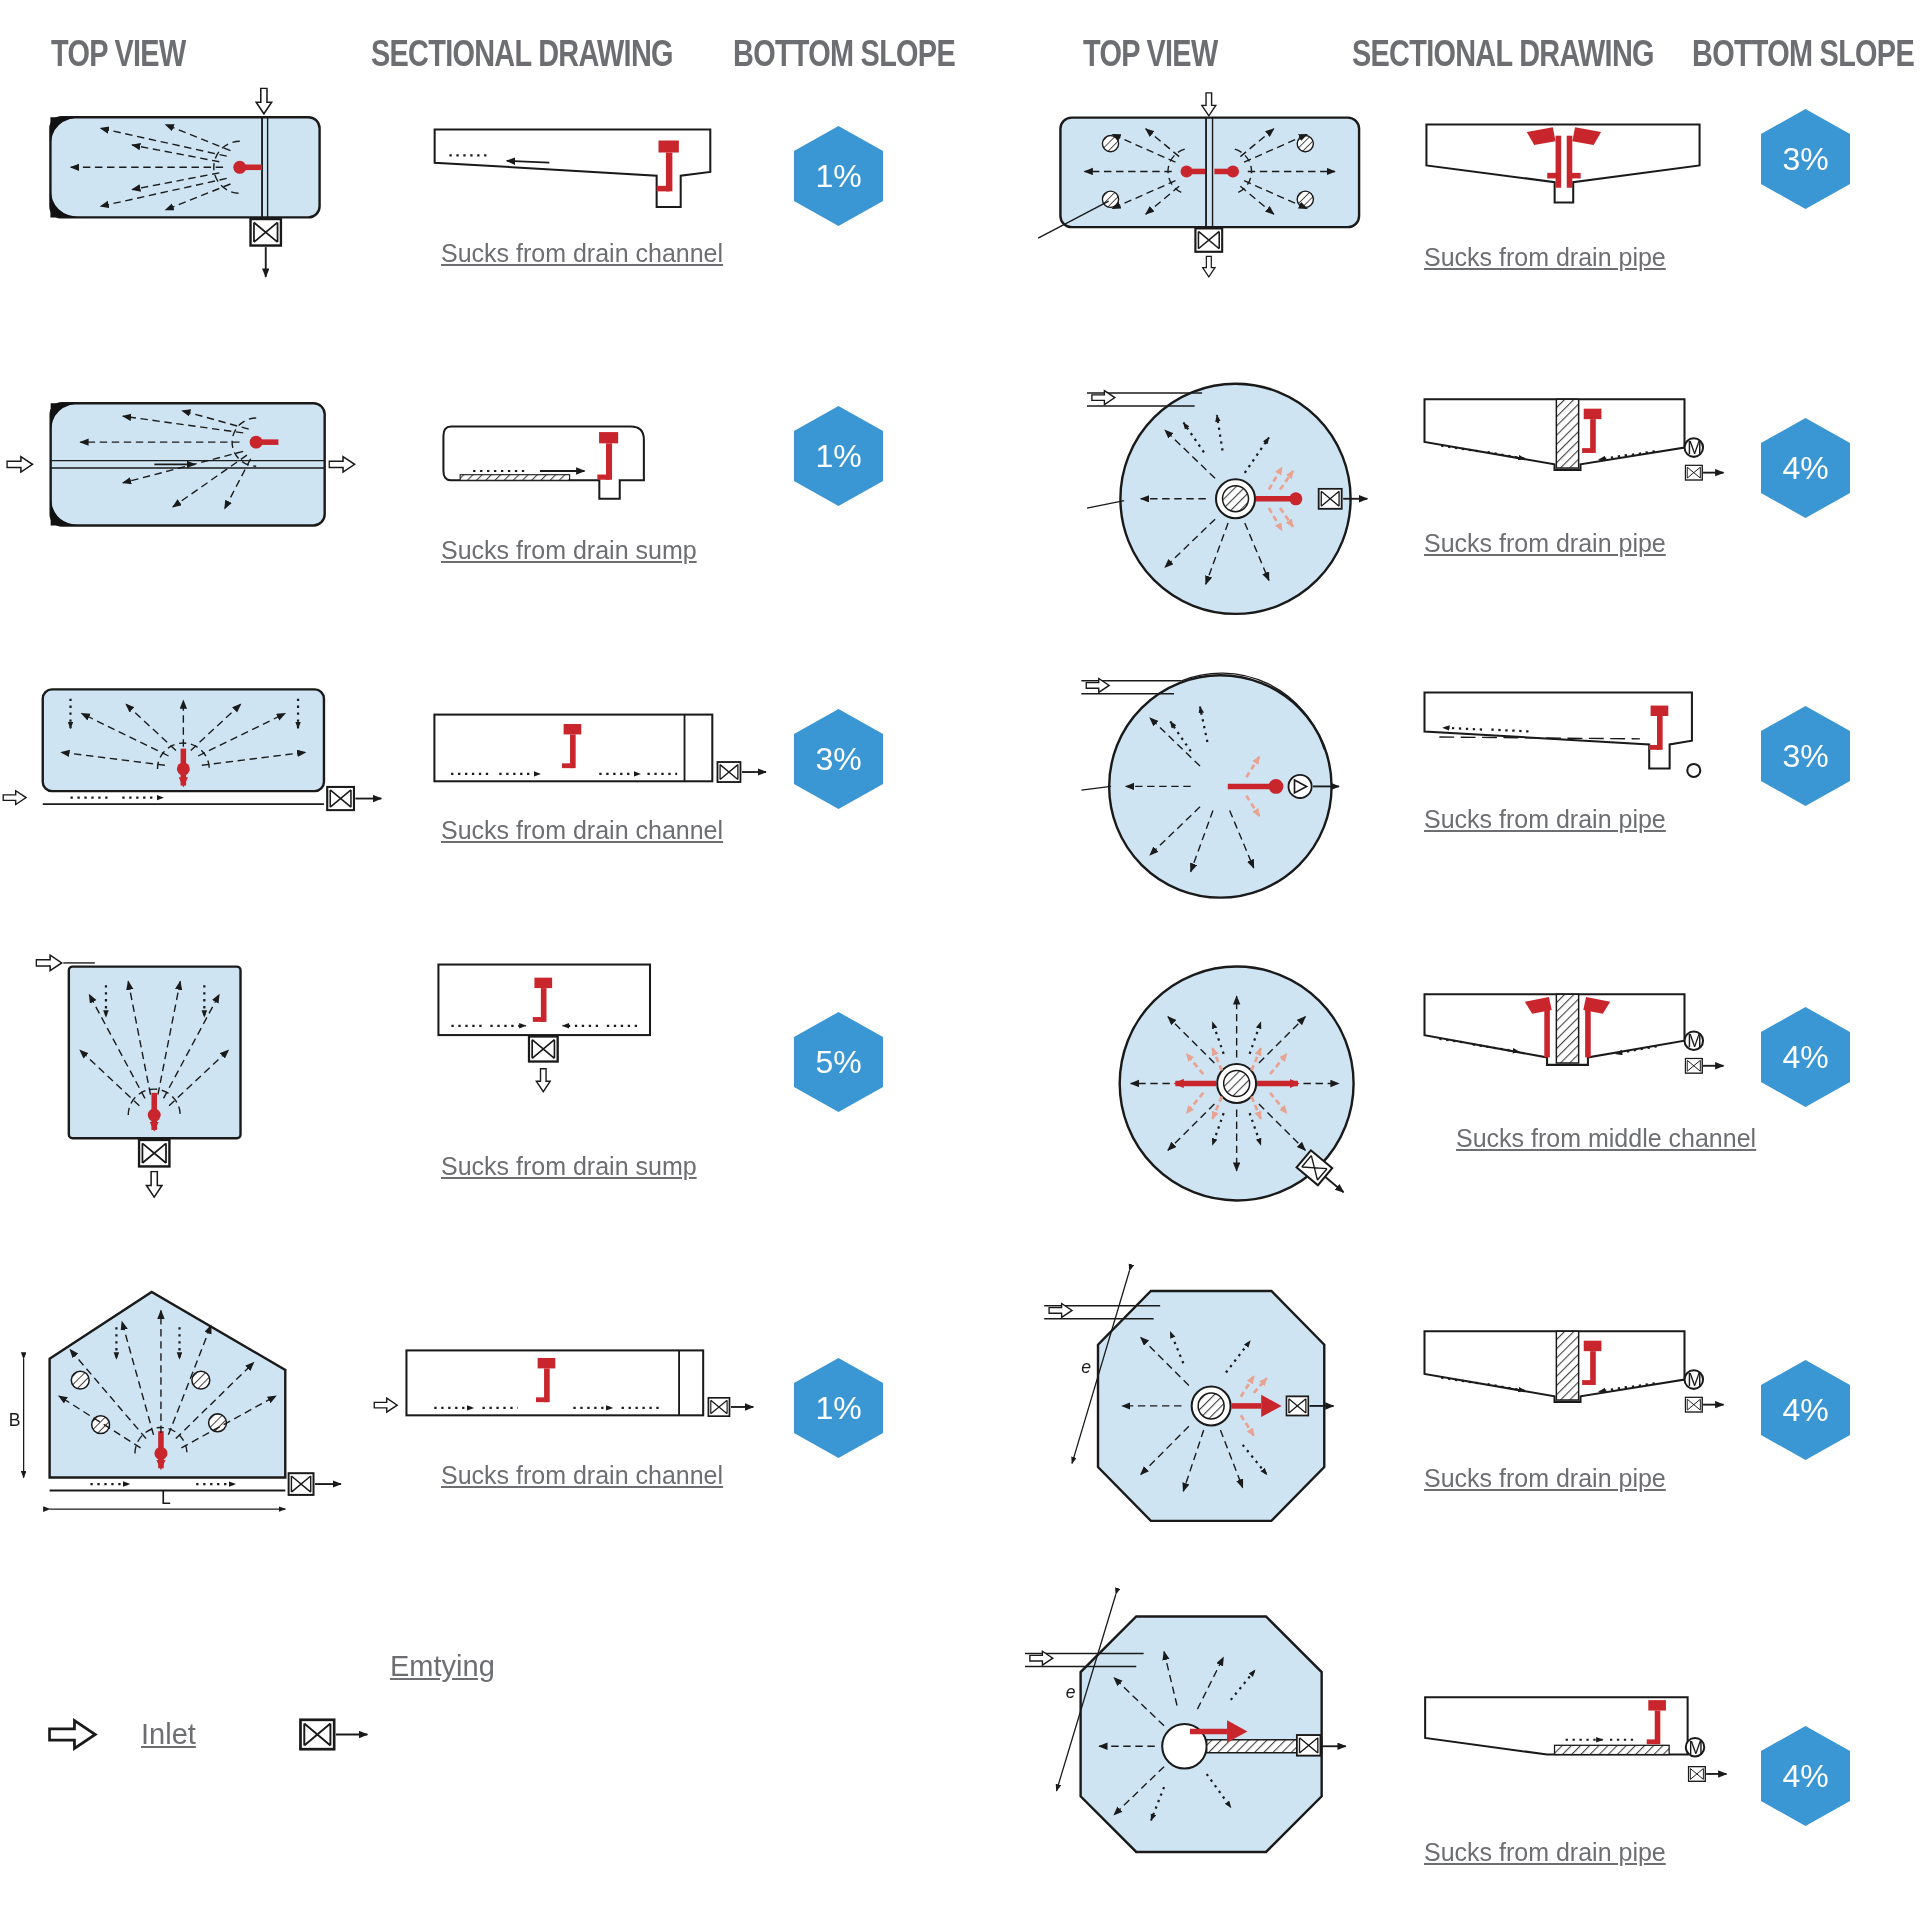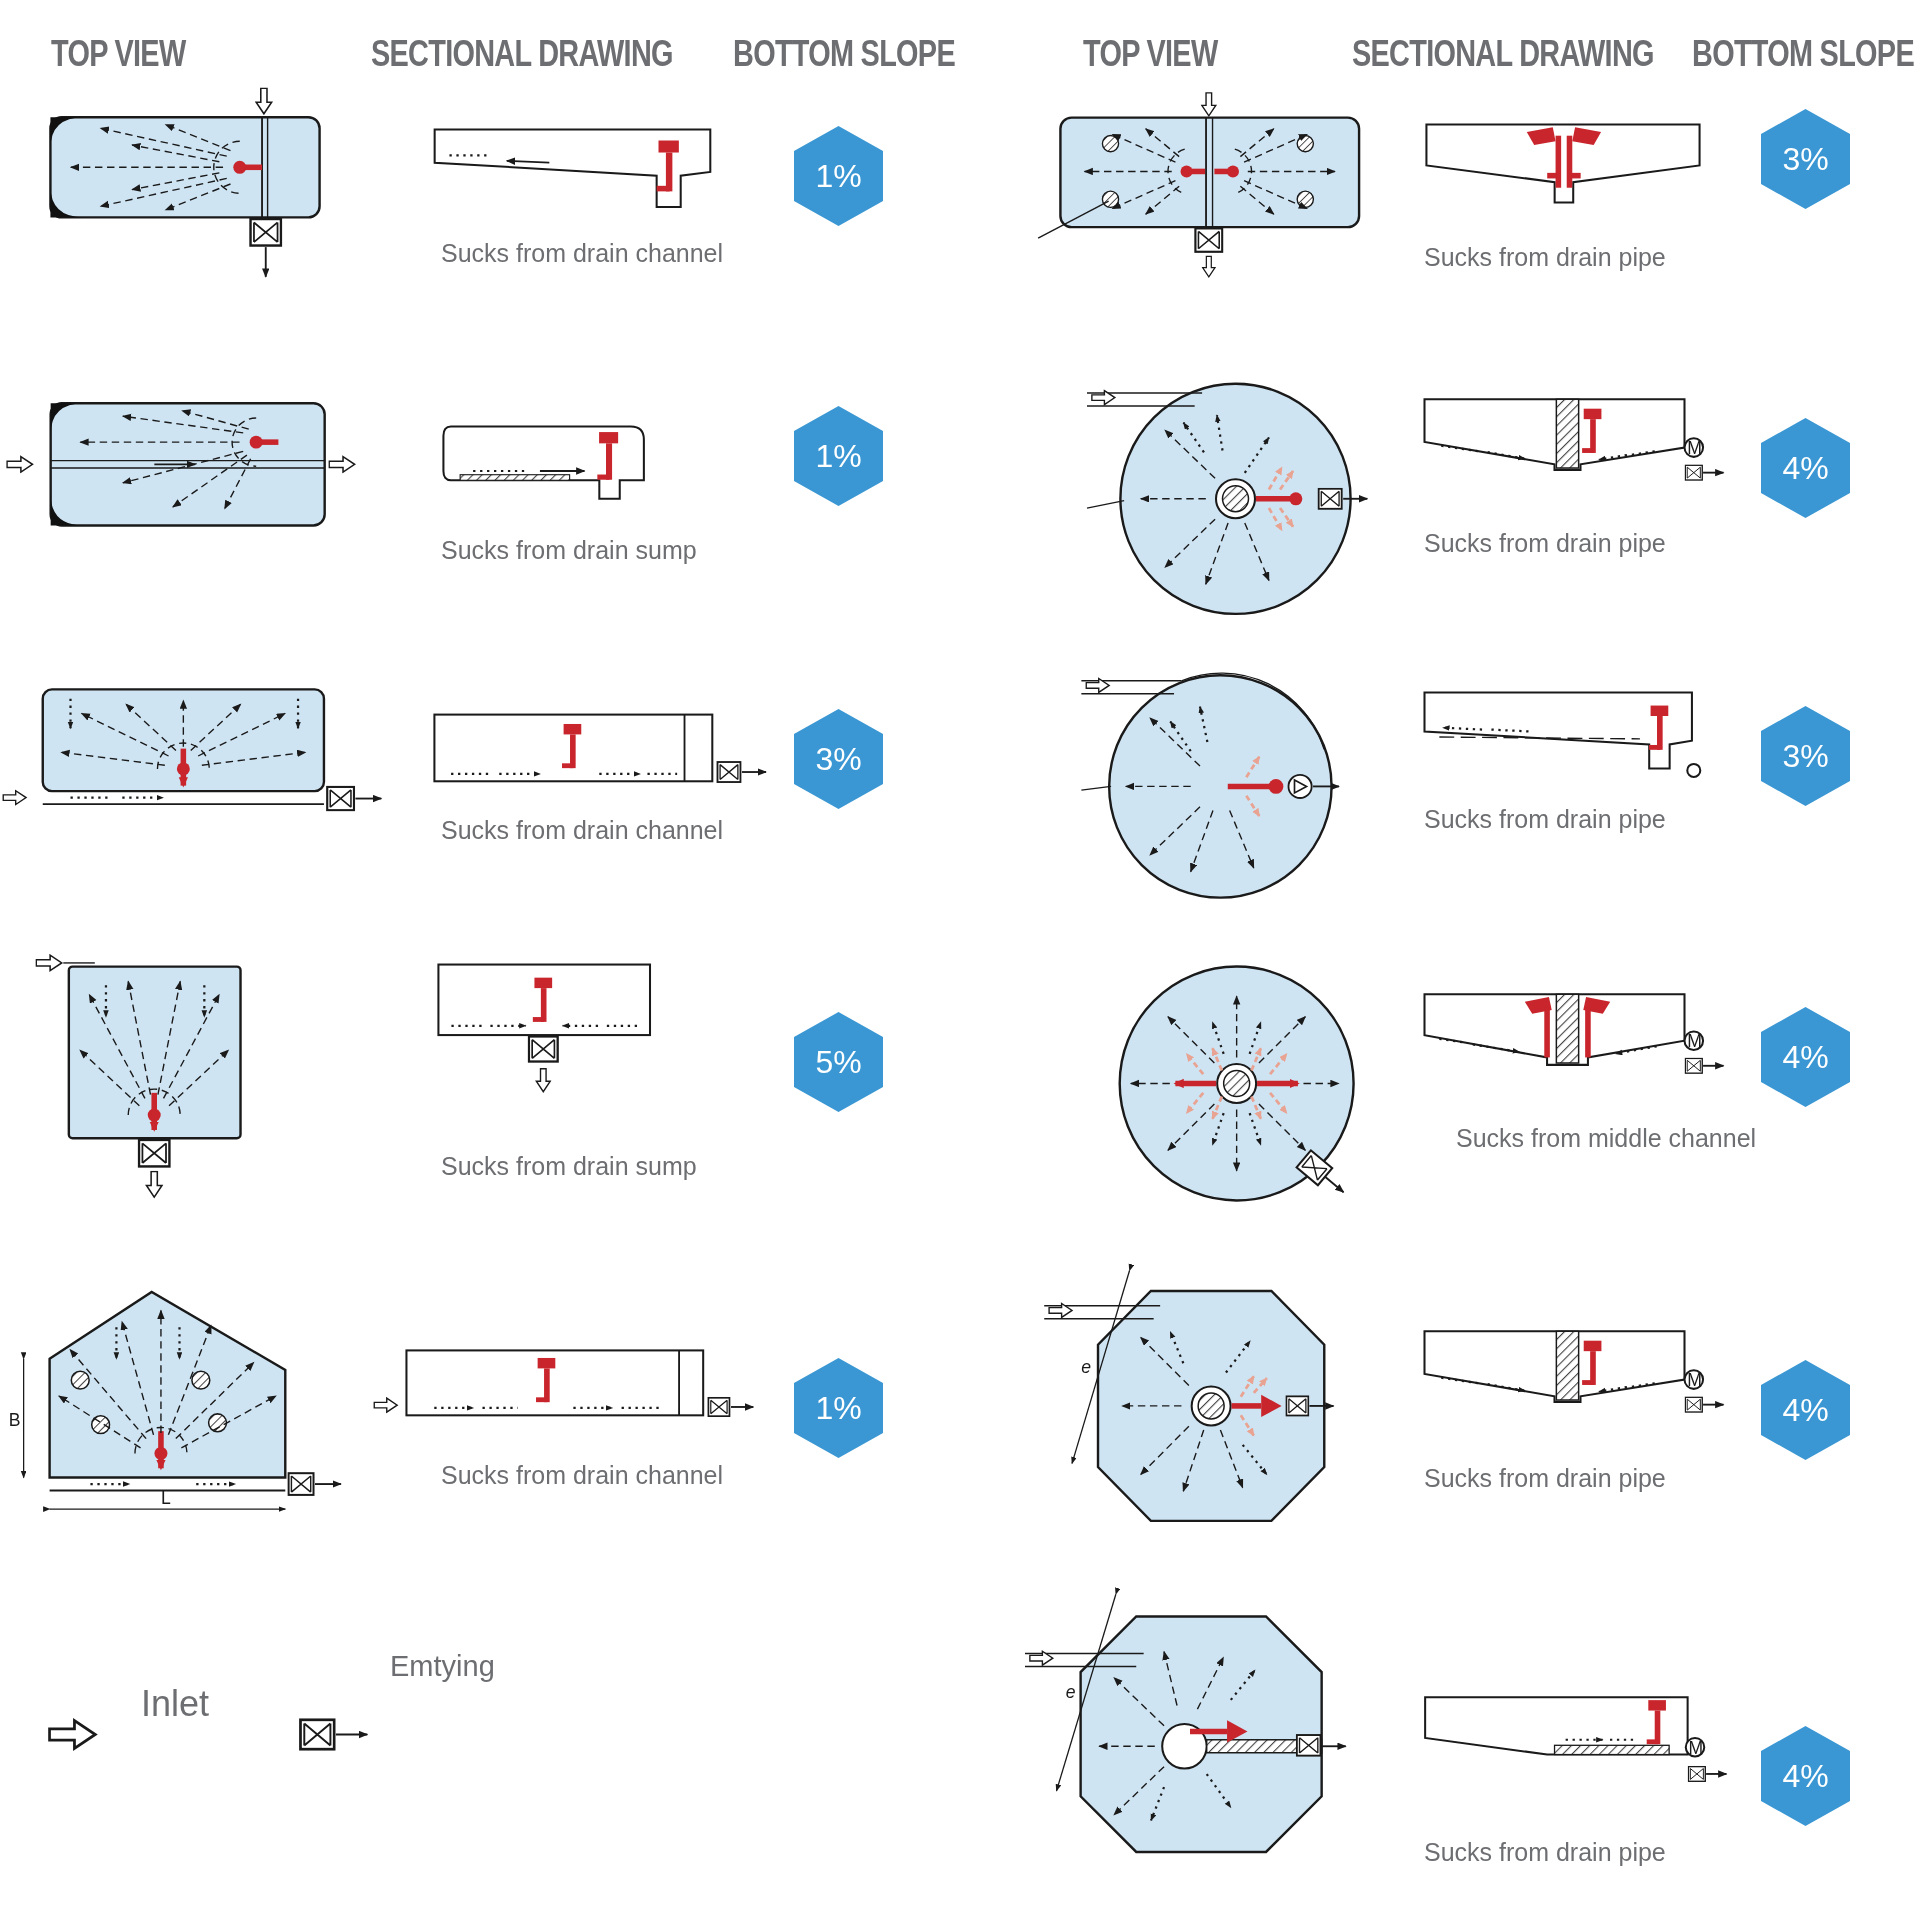--- a/index.html
+++ b/index.html
@@ -1,20 +1,20 @@
 <!DOCTYPE html>
 <html style="font-size:15px"><head>
 <meta charset="utf-8">
 <style>
   html,body{margin:0;padding:0;background:#fff;}
   body{width:1930px;height:1925px;position:relative;font-family:"Liberation Sans",sans-serif;overflow:hidden;}
   svg{position:absolute;overflow:visible;}
   .hdr{position:absolute;font-weight:700;font-size:37px;color:#6d6e71;letter-spacing:-0.9px;
        transform:scaleX(.78);transform-origin:left center;white-space:nowrap;}
-  .cap{position:absolute;font-size:25px;color:#6d6e71;white-space:nowrap;}
+  .cap{position:absolute;font-size:25px;color:#6d6e71;white-space:nowrap;text-decoration:underline;}
   .hex{position:absolute;width:89px;height:100px;background:#3a97d3;
        clip-path:polygon(50% 0,100% 25%,100% 75%,50% 100%,0 75%,0 25%);
        display:flex;align-items:center;justify-content:center;color:#fff;font-size:32px;}
   
   .tk{fill:#cfe4f3;stroke:#1a1a1a;stroke-width:2.6;}
   .wh{fill:#fff;stroke:#1a1a1a;stroke-width:2.2;}
   .ln{stroke:#1a1a1a;stroke-width:2;fill:none;}
   .thin{stroke:#1a1a1a;stroke-width:1.5;fill:none;}
   .da{stroke:#1a1a1a;stroke-width:1.5;fill:none;stroke-dasharray:8 5;marker-end:url(#ah);}
   .dsh{stroke:#1a1a1a;stroke-width:1.5;fill:none;stroke-dasharray:8 5;}
@@ -274,21 +274,21 @@
   <line class="la" x1="360" y1="69" x2="384" y2="69"></line>
 </svg>
 <div class="cap" style="left:441px;top:1461px">Sucks from drain channel</div>
 <div class="hex" style="left:794px;top:1358px">
     <span>1%</span>
   </div>
 
 <svg style="left:46px;top:1716px" width="93" height="37" viewBox="0 0 100 40">
   <use href="#inarr" x="2" y="2" width="54" height="36"></use>
 </svg>
-<div class="cap" style="left:141px;top:1683px;font-size:36px">Inlet</div>
+<div class="cap" style="left:141px;top:1718px;font-size:29px">Inlet</div>
 <svg style="left:297px;top:1714px" width="111" height="41" viewBox="0 0 120 44">
   <use href="#valve" x="2" y="4" width="40" height="36"></use>
   <line class="la" x1="42" y1="22" x2="76" y2="22"></line>
 </svg>
 <div class="cap" style="left:390px;top:1650px;font-size:29px">Emtying</div>
 
 <svg style="left:1053px;top:97px" width="320" height="186" viewBox="0 0 345 200">
   <rect class="tk" x="8" y="22" width="322" height="118" rx="12"></rect>
   <use href="#hc" x="52" y="40" width="20" height="20"></use>
   <use href="#hc" x="52" y="100" width="20" height="20"></use>

